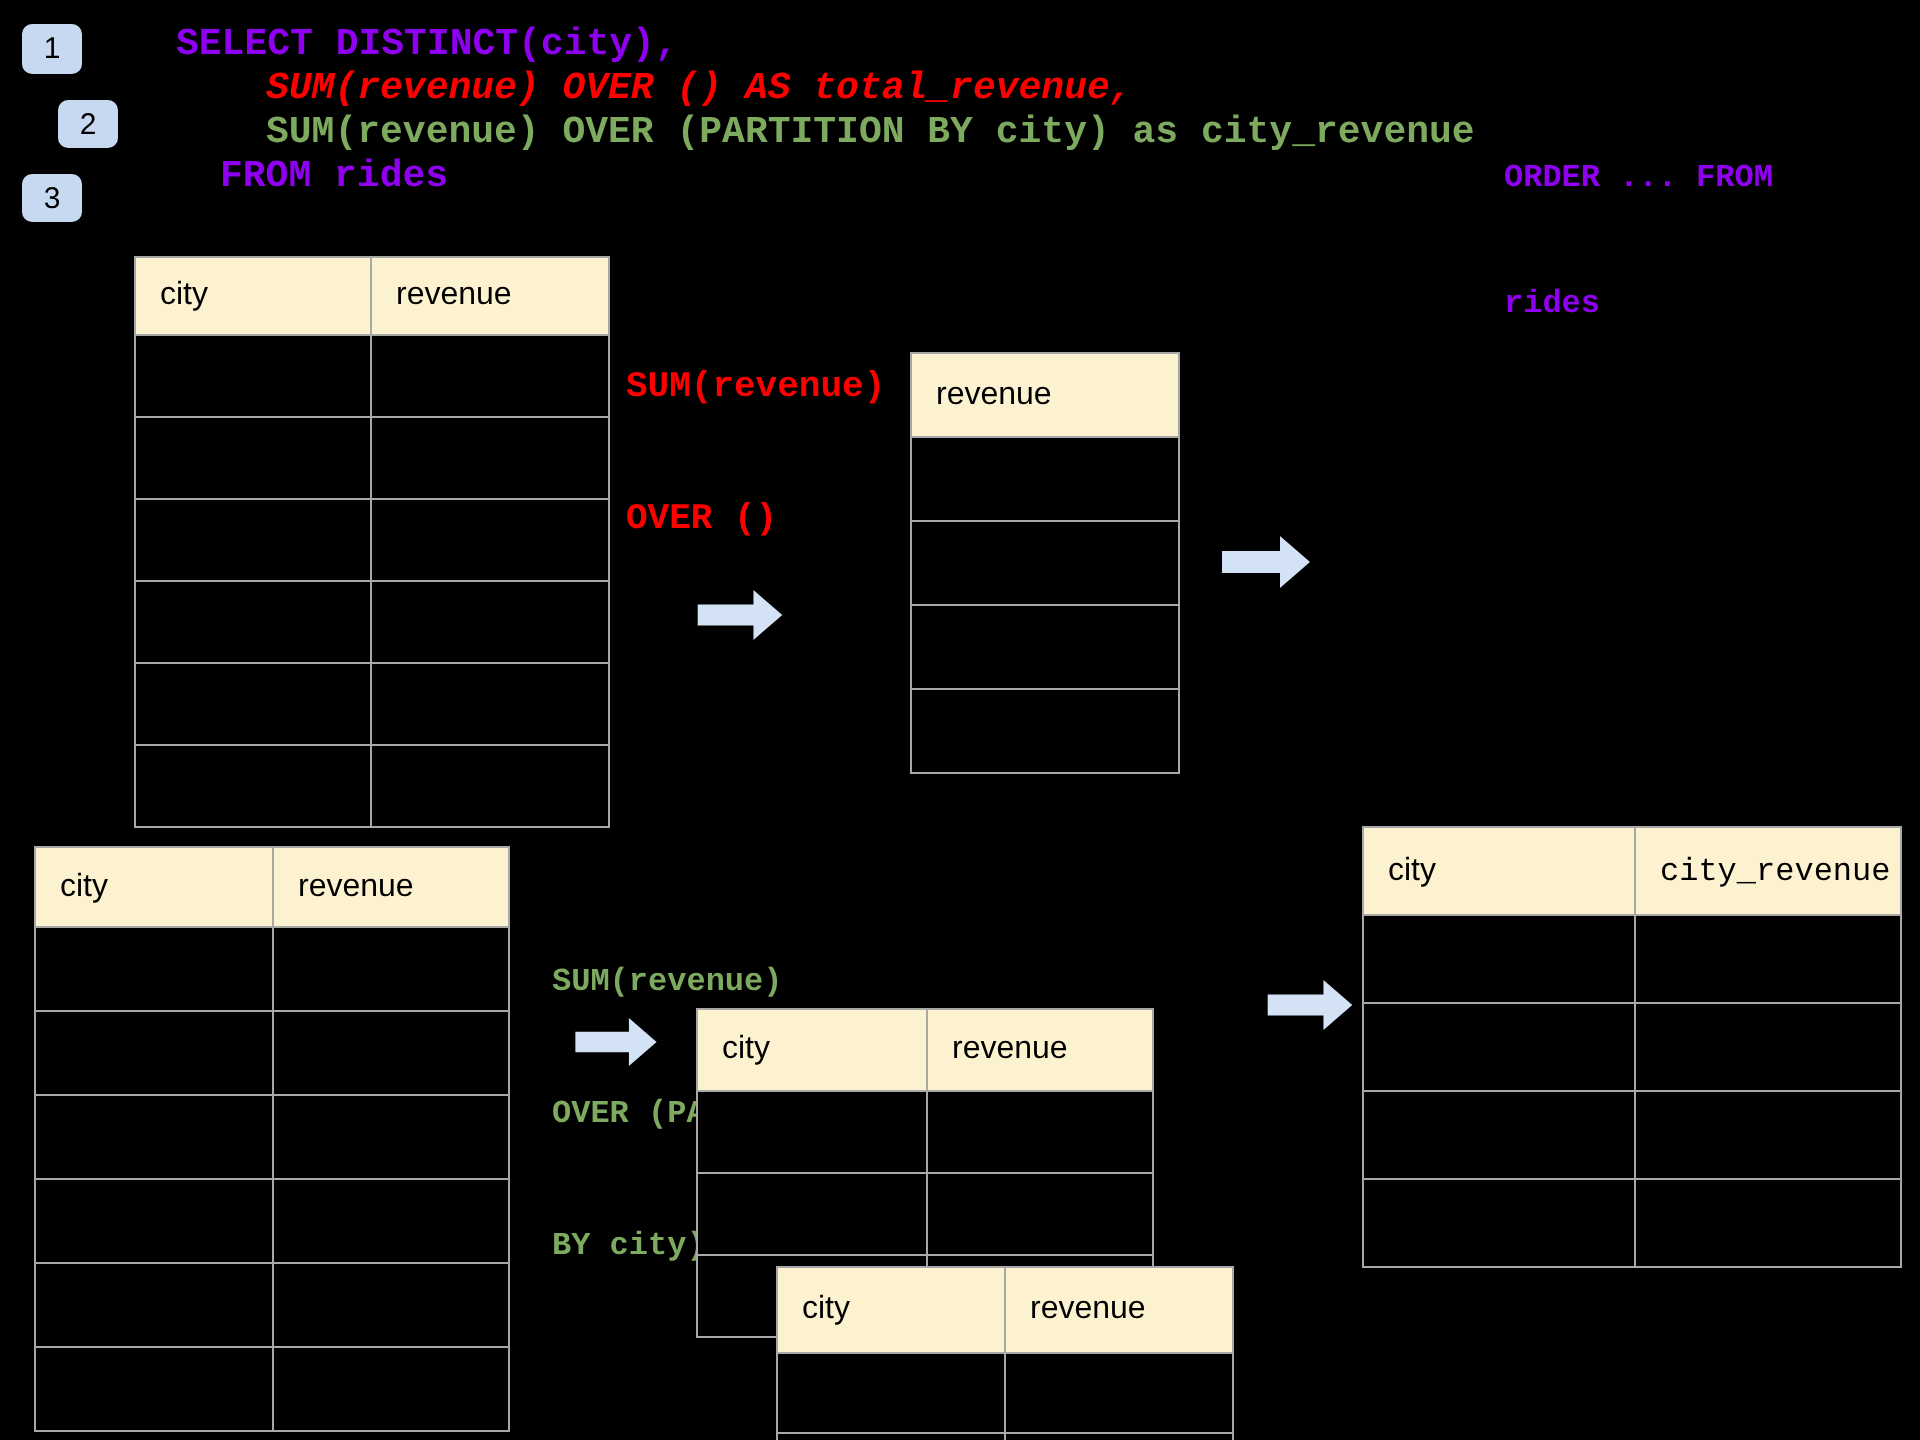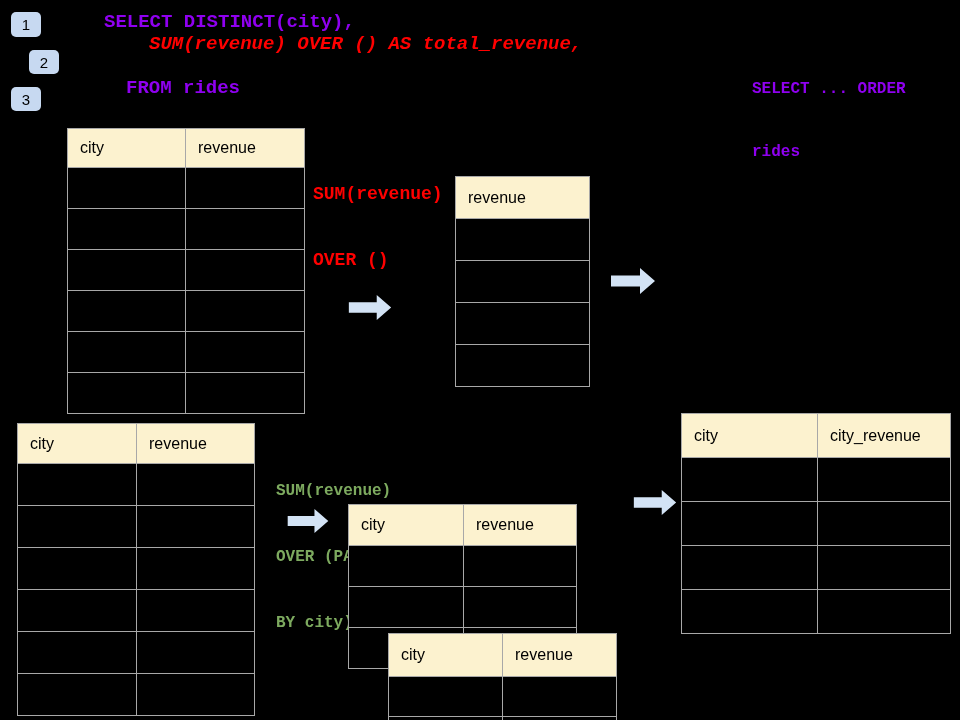--- a/index.html
+++ b/index.html
@@ -19,21 +19,20 @@
     border-radius:5px;color:#000;font:15px "Liberation Sans",sans-serif;
     display:flex;align-items:center;justify-content:center;
   }
   .badge1{left:11px;top:12px;}
   .badge2{left:29px;top:50px;height:24px;}
   .badge3{left:11px;top:87px;height:24px;}
   
   .code-line{
     position:absolute;font:bold 19px/20px "Liberation Mono",monospace;
     white-space:pre;
-    margin-left:16px;
   }
   .sql-l0{left:88px;top:12px;}
   .sql-l1{left:133px;top:34px;font-style:italic;}
   .sql-l2{left:133px;top:56px;}
   .sql-l3{left:110px;top:78px;}
   .sql-l4{left:110px;top:100px;}
   .c-purple{color:var(--purple);}
   .c-red{color:var(--red);}
   .c-green{color:var(--green);}
   .side-note{
@@ -50,44 +49,45 @@
     background:var(--header-bg);color:var(--header-text);
     font:16px "Liberation Sans",sans-serif;font-weight:400;
     text-align:left;padding:0 0 0 12px;vertical-align:middle;
   }
   td{background:var(--bg);}
   .t1{left:67px;top:128px;}  .t1 th{height:39px;} .t1 td{height:41px;} .t1 .c0{width:118px;} .t1 .c1{width:119px;}
   .t2{left:455px;top:176px;} .t2 th{height:42px;} .t2 td{height:42px;} .t2 .c0{width:134px;}
   .t3{left:17px;top:423px;}  .t3 th{height:40px;} .t3 td{height:42px;} .t3 .c0{width:119px;} .t3 .c1{width:118px;}
   .t4{left:348px;top:504px;} .t4 th{height:41px;} .t4 td{height:41px;} .t4 .c0{width:115px;} .t4 .c1{width:113px;}
   .t5{left:388px;top:633px;z-index:2;} .t5 th{height:43px;} .t5 td{height:40px;} .t5 .c0{width:114px;} .t5 .c1{width:114px;}
-  .t6{left:681px;top:413px;} .t6 th{height:44px;} .t6 td{height:44px;} .t6 .c0{width:136px;} .t6 .c1{width:133px;}
+  .t6{left:681px;top:413px;} .t6 th{height:44px;} .t6 td{height:44px;} .t6 .c0{width:136px;} .t6 .c1{width:133px;font-family:Liberation Mono, monospace;}
   
   .arrow{position:absolute;color:var(--arrow);line-height:0;}
   .arrow svg{display:block;}
   .arrow-a{left:348px;top:295px;}
   .arrow-b{left:611px;top:268px;}
   .arrow-c{left:633px;top:490px;}
   .arrow-d{left:287px;top:509px;}
 </style>
 </head>
 <body>
 
 <div class="canvas">
 
   <div class="badge badge1">1</div>
   <div class="badge badge2">2</div>
   <div class="badge badge3">3</div>
 
   <div class="code-line sql-l0 c-purple">SELECT DISTINCT(city),</div>
   <div class="code-line sql-l1 c-red">SUM(revenue) OVER () AS total_revenue,</div>
+  <div class="code-line sql-l2 c-green">SUM(revenue) OVER (PARTITION BY city) as city_revenue</div>
   <div class="code-line sql-l3 c-purple">FROM rides</div>
 
   <div class="side-note">
-    <div>SELECT ... ORDER</div>
+    <div>ORDER ... FROM</div>
     <div>rides</div>
   </div>
 
   <div class="annotation ann-total">
     <div>SUM(revenue)</div>
     <div>OVER ()</div>
   </div>
 
   <div class="annotation ann-part">
     <div>SUM(revenue)</div>

